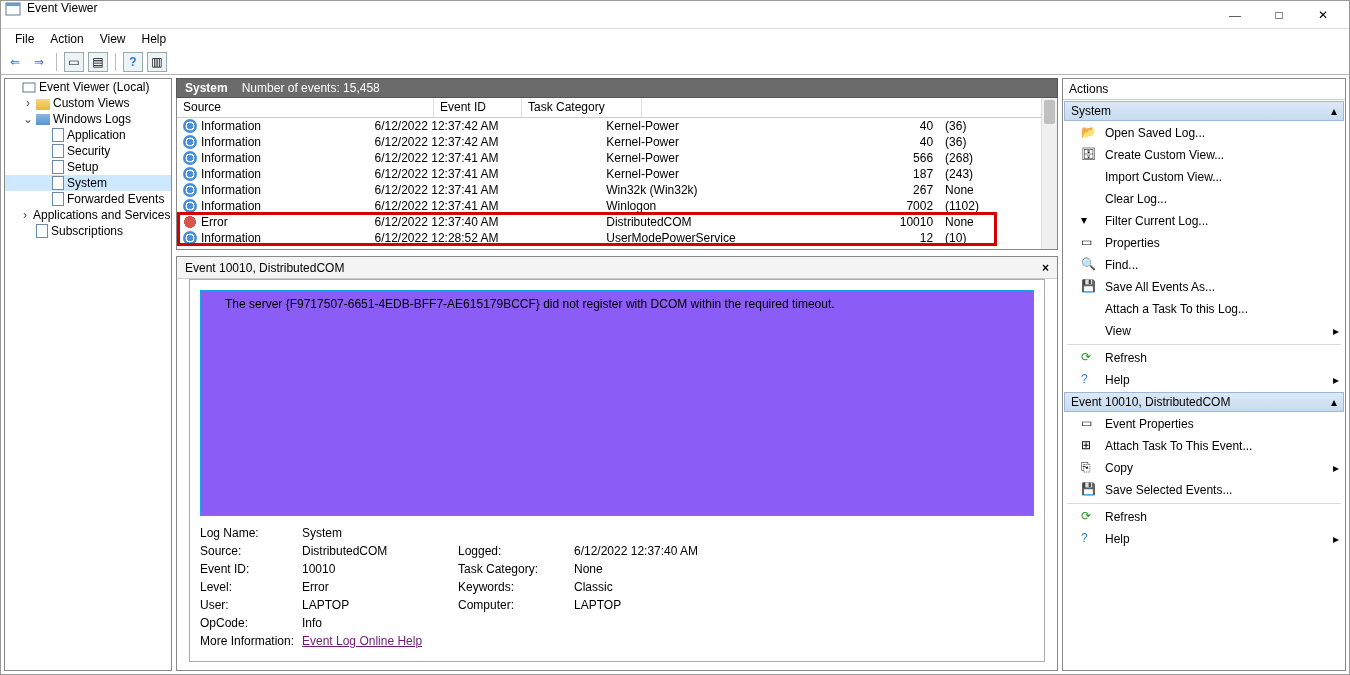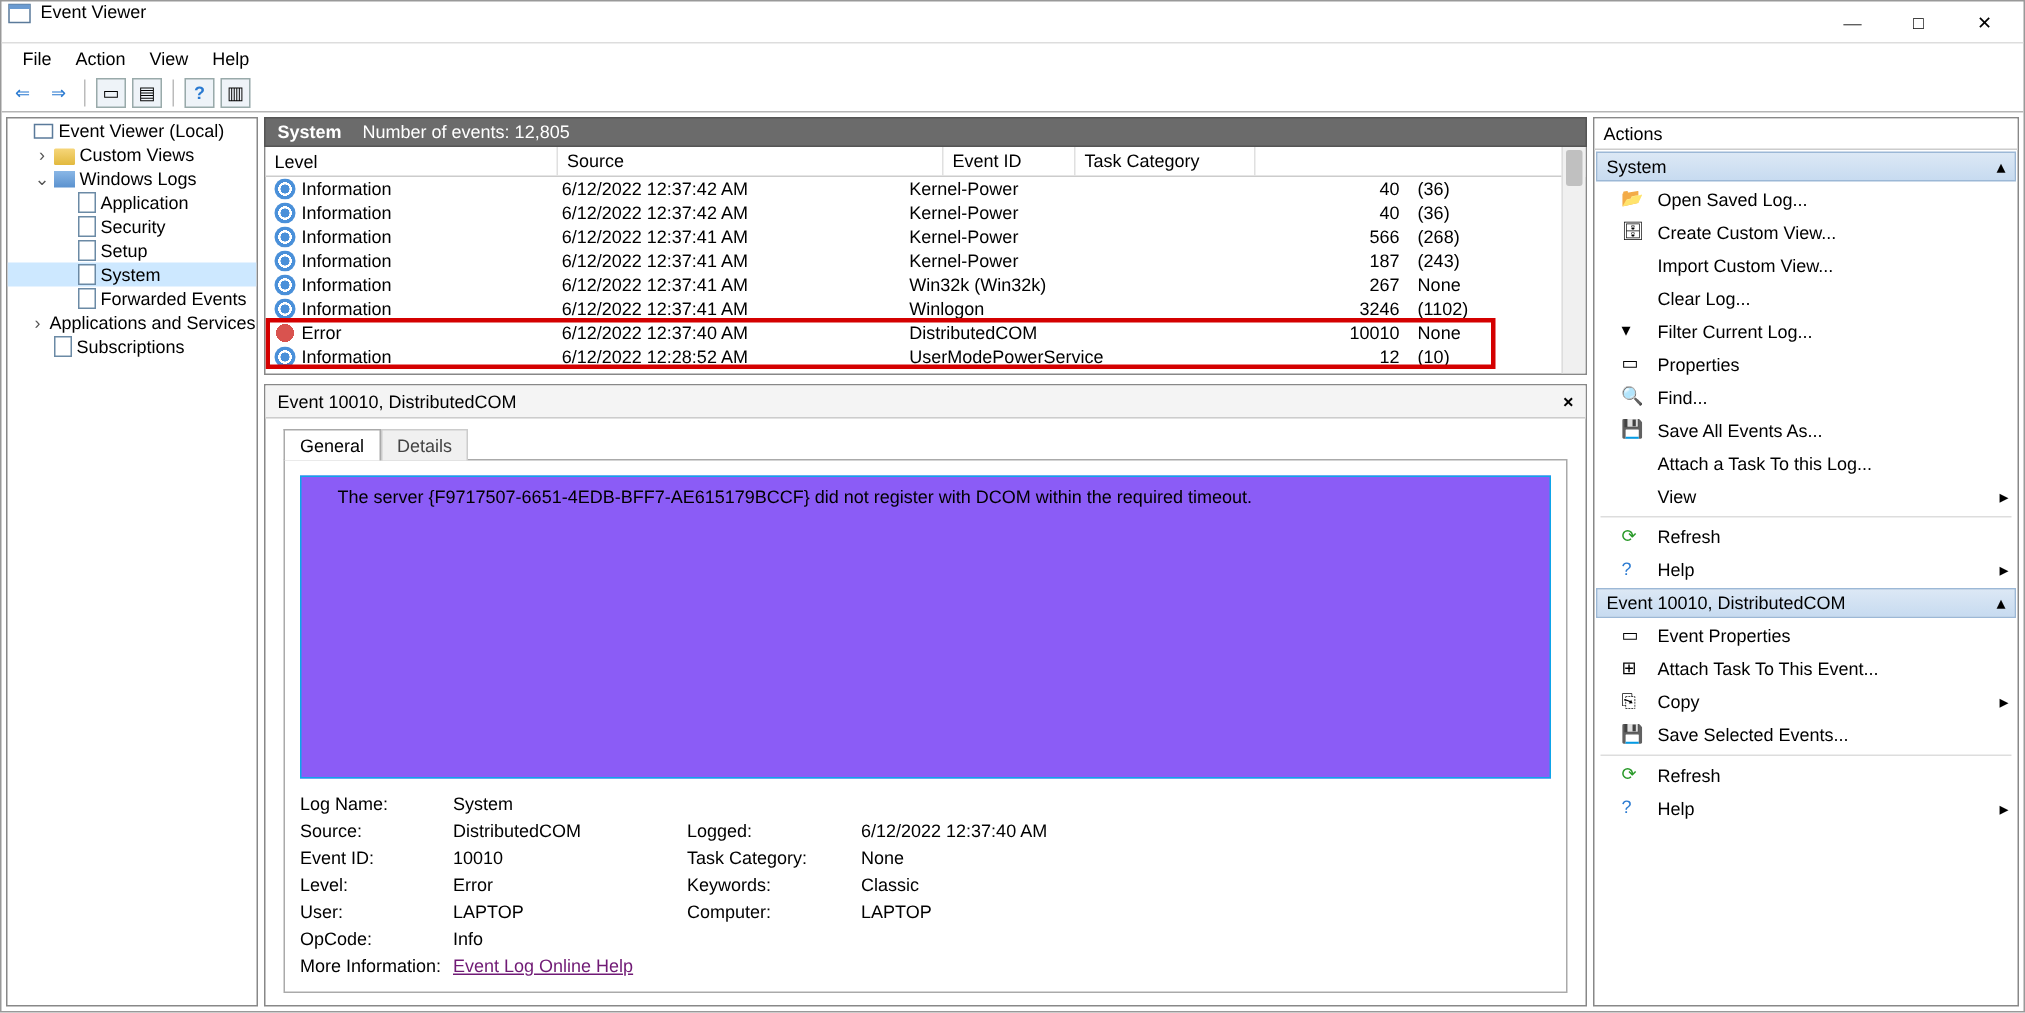--- a/index.html
+++ b/index.html
@@ -163,25 +163,24 @@
           <span class="exp"></span>
           <span class="log"></span>
           <span>Subscriptions</span>
         </li>
     </ul>
   </div>
 
   <div class="center">
     <div class="hdrbar">
       <span class="strong">System</span>
-      <span>Number of events: 12,805</span>
+      <span>Number of events: 15,458</span>
     </div>
     <div class="grid">
       <div class="gridhead">
-        <div class="c-lvl">Level</div>
         <div class="c-src">Source</div>
         <div class="c-id">Event ID</div>
         <div class="c-tc">Task Category</div>
       </div>
       <div class="gridbody" id="gridbody">
           <div class="grow">
             <div class="c-lvl">
               <span class="iicon i-info"></span>
               <span>Information</span>
             </div>
@@ -230,21 +229,21 @@
             <div class="c-id">267</div>
             <div class="c-tc">None</div>
           </div>
           <div class="grow">
             <div class="c-lvl">
               <span class="iicon i-info"></span>
               <span>Information</span>
             </div>
             <div class="c-dt">6/12/2022 12:37:41 AM</div>
             <div class="c-src">Winlogon</div>
-            <div class="c-id">3246</div>
+            <div class="c-id">7002</div>
             <div class="c-tc">(1102)</div>
           </div>
           <div class="grow">
             <div class="c-lvl">
               <span class="iicon i-err"></span>
               <span>Error</span>
             </div>
             <div class="c-dt">6/12/2022 12:37:40 AM</div>
             <div class="c-src">DistributedCOM</div>
             <div class="c-id">10010</div>
@@ -264,24 +263,20 @@
       <div class="hlrow" style="left:0;top:114px;width:820px;height:34px;"></div>
       <div class="vscroll">
           <div class="thumb"></div>
         </div>
     </div>
 
     <div class="details">
       <div class="dtitle">
         <span>Event 10010, DistributedCOM</span>
         <span class="x">×</span>
-      </div>
-      <div class="tabs">
-        <div class="tab">General</div>
-        <div class="tab inactive">Details</div>
       </div>
       <div class="tabbody">
         <div class="msg">The server {F9717507-6651-4EDB-BFF7-AE615179BCCF} did not register with DCOM within the required timeout.</div>
         <div class="props">
           <span class="lbl">Log Name:</span>
             <span>System</span>
             <span></span>
             <span></span>
           <span class="lbl">Source:</span>
             <span>DistributedCOM</span>

